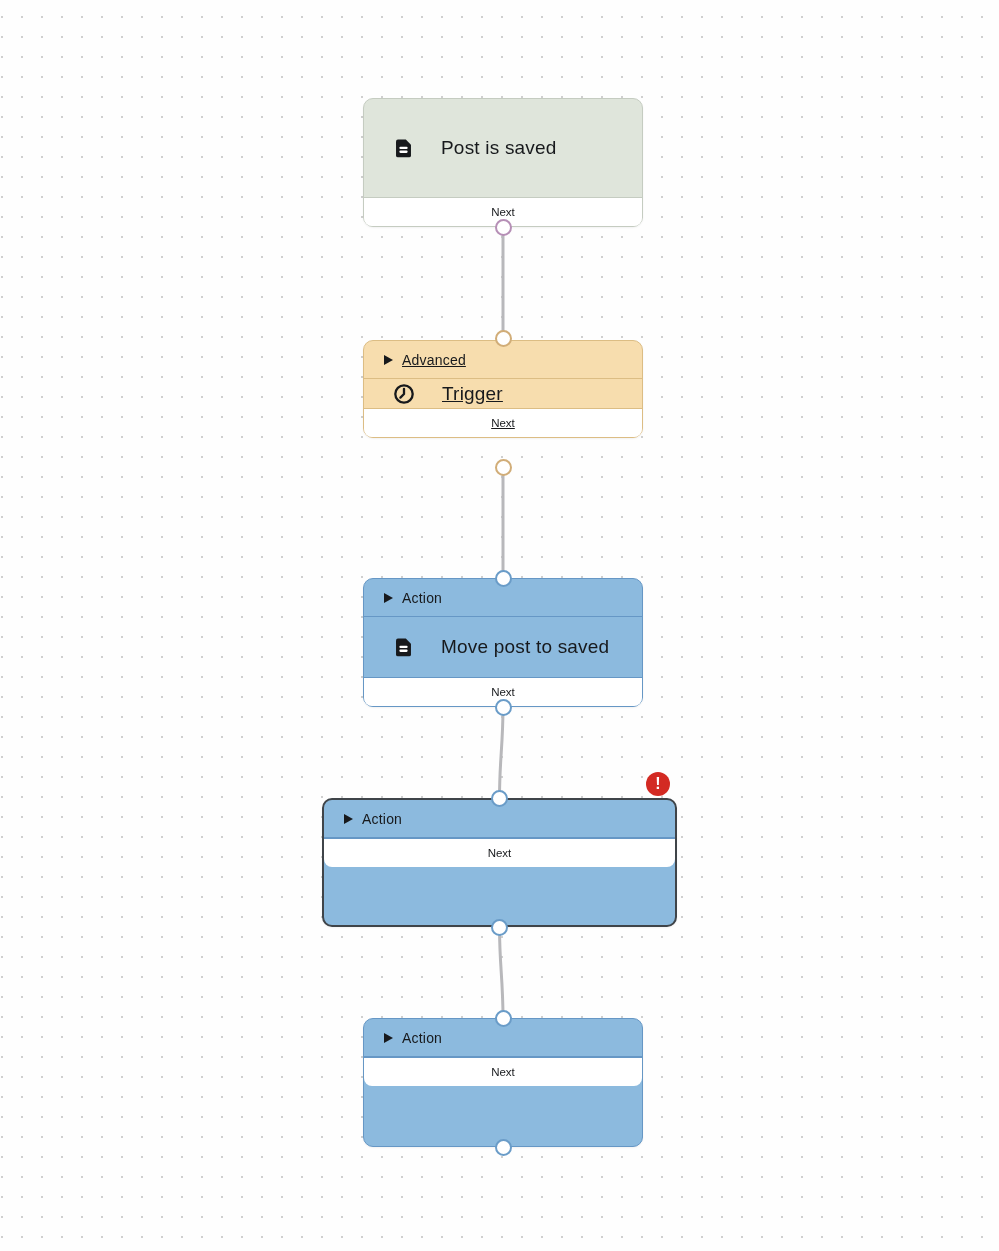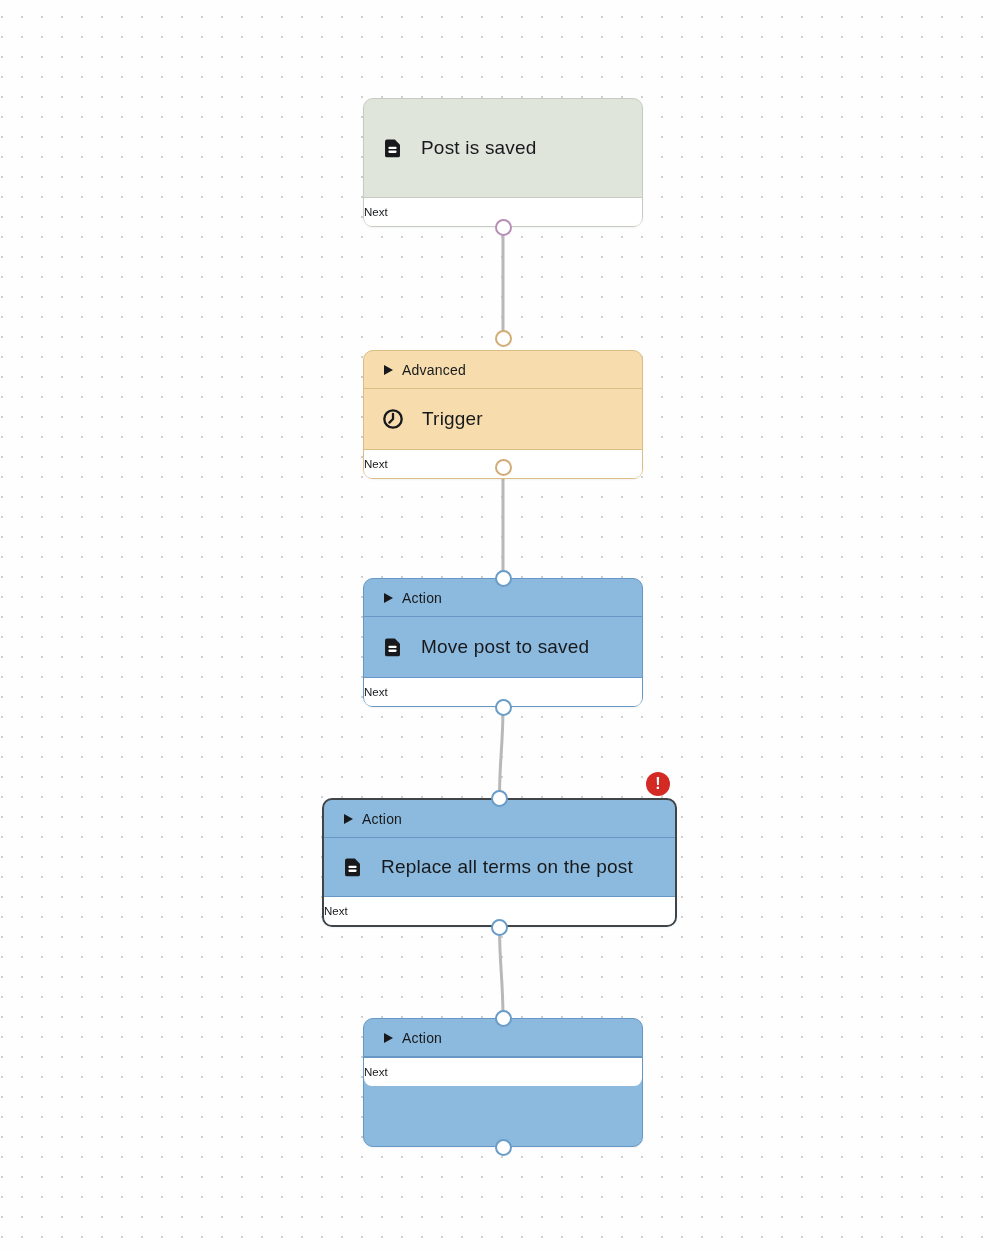--- a/index.html
+++ b/index.html
@@ -19,26 +19,26 @@
   .node.selected{border:2px solid #3f4449;}
   .node-header{
     display:flex;align-items:center;gap:9px;height:37px;flex:0 0 37px;
     padding-left:20px;border-bottom:1px solid var(--border);
   }
   .tri{
     width:0;height:0;border-left:9px solid #17191c;
     border-top:5.5px solid transparent;border-bottom:5.5px solid transparent;
   }
   .cat{font-size:14px;letter-spacing:.2px;}
-  .node-body{flex:1;display:flex;align-items:center;gap:17px;padding-left:17px;}
+  .node-body{flex:1;display:flex;align-items:center;gap:26px;padding-left:28px;}
   .body-icon{display:flex;align-items:center;color:#17191c;}
   .title{font-size:19px;letter-spacing:.2px;white-space:nowrap;}
   .node-footer{
     flex:0 0 28px;height:28px;background:#fff;border-top:1px solid var(--border);
-    border-radius:0 0 8px 8px;display:flex;align-items:center;
+    border-radius:0 0 8px 8px;display:flex;align-items:center;justify-content:center;
     font-size:11.5px;
   }
   .port{
     position:absolute;z-index:3;width:17px;height:17px;box-sizing:border-box;
     border-radius:50%;background:#fff;border:2.4px solid #999;
   }
   .err{
     position:absolute;top:-28px;right:5px;width:24px;height:24px;border-radius:50%;
     color:#fff;font-size:16px;font-weight:bold;line-height:1;
     display:flex;align-items:center;justify-content:center;z-index:4;
@@ -66,21 +66,21 @@
             <rect x="7.7" y="14.1" width="8.6" height="2.5" rx="1.1" fill="#fff"></rect>
           </svg>
         </span>
       <span class="title">Post is saved</span>
     </div>
     <div class="node-footer">
       <span>Next</span>
     </div>
   </div>
     <div class="port" style="left: 494.5px; top: 218.5px; border-color: rgb(182, 143, 182);"></div>
-    <div class="node" style="left: 363px; top: 350px; width: 280px; height: 129px; --fill: #f7ddae; --border: #dcbd84;">
+    <div class="node" style="left: 363px; top: 340px; width: 280px; height: 98px; text-decoration: underline; --fill: #f7ddae; --border: #dcbd84;">
     <div class="err" hidden="">
       <span></span>
     </div>
     <div class="node-header">
       <span class="tri"></span>
       <span class="cat">Advanced</span>
     </div>
     <div class="node-body">
       <span class="body-icon">
           <svg viewBox="0 0 24 24" width="24" height="24">
@@ -121,30 +121,20 @@
     <div class="port" style="left: 494.5px; top: 569.5px; border-color: rgb(106, 156, 200);"></div>
     <div class="port" style="left: 494.5px; top: 698.5px; border-color: rgb(106, 156, 200);"></div>
     <div class="node selected" style="left: 322px; top: 798px; width: 355px; height: 129px; --fill: #8cbade; --border: #6697c5;">
     <div class="err" style="background: rgb(211, 42, 35);">
       <span>!</span>
     </div>
     <div class="node-header">
       <span class="tri"></span>
       <span class="cat">Action</span>
     </div>
-    <div class="node-body">
-      <span class="body-icon">
-          <svg viewBox="0 0 24 24" width="23" height="23">
-            <path d="M6.2 2.6h8.2l5.4 5.4v11.2a2 2 0 0 1-2 2H6.2a2 2 0 0 1-2-2V4.6a2 2 0 0 1 2-2z" fill="currentColor"></path>
-            <rect x="7.7" y="10.1" width="8.6" height="2.5" rx="1.1" fill="#fff"></rect>
-            <rect x="7.7" y="14.1" width="8.6" height="2.5" rx="1.1" fill="#fff"></rect>
-          </svg>
-        </span>
-      <span class="title">Replace all terms on the post</span>
-    </div>
     <div class="node-footer">
       <span>Next</span>
     </div>
   </div>
     <div class="port" style="left: 491px; top: 789.5px; border-color: rgb(106, 156, 200);"></div>
     <div class="port" style="left: 491px; top: 918.5px; border-color: rgb(106, 156, 200);"></div>
     <div class="node" style="left: 363px; top: 1018px; width: 280px; height: 129px; --fill: #8cbade; --border: #6697c5;">
     <div class="err" hidden="">
       <span></span>
     </div>

